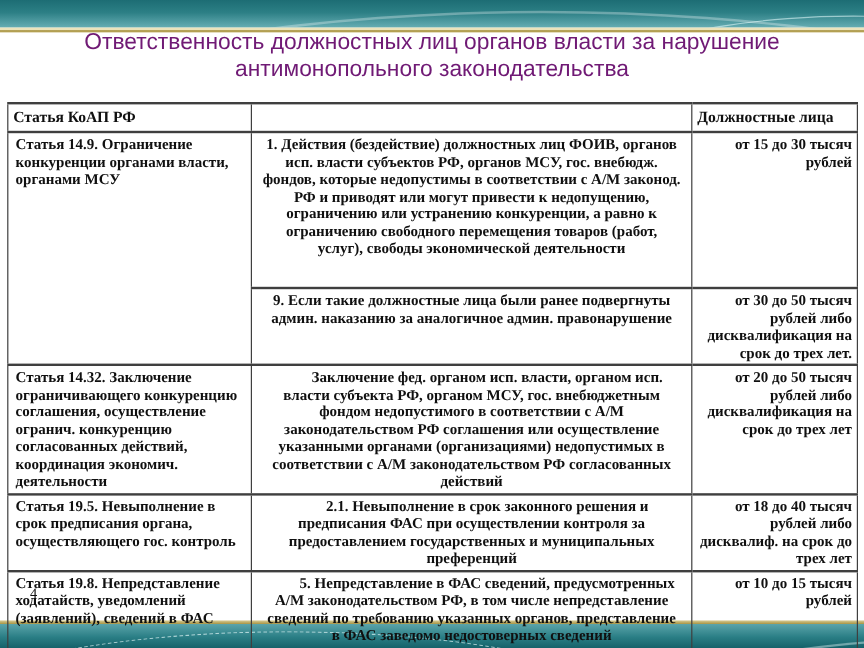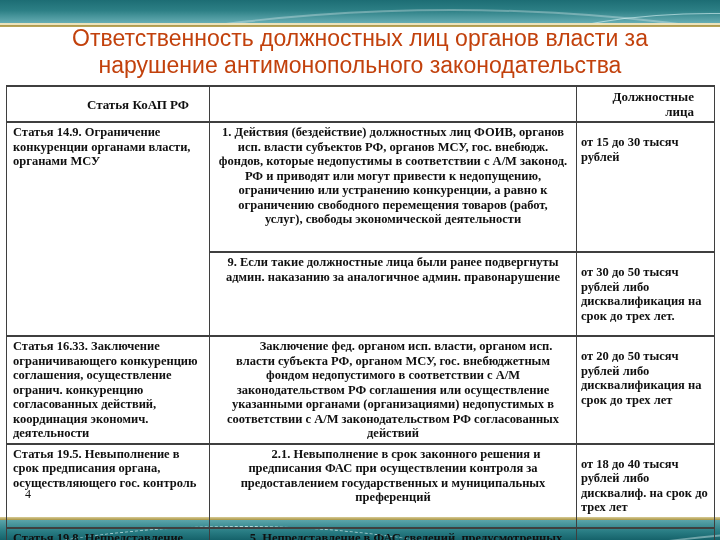--- a/index.html
+++ b/index.html
@@ -41,42 +41,42 @@
   .arc-b2 { width:900px;  height:300px; top:10px; left:380px;  border-top:2px solid rgba(240,255,255,0.40); }
 
   
   .title-wrap {
     position:absolute; top:25px; left:0; width:720px;
     text-align:center; z-index:2;
   }
   .title-text {
     display:inline-block; max-width:655px;
     font-family:"Liberation Sans", sans-serif;
-    font-size:23px; line-height:1.17; color:#c2410c;
+    font-size:19px; line-height:1.17; color:#701a75;
   }
 
   
   .slide-table {
     position:absolute; left:6px; top:85px; width:708px;
     border-collapse:collapse; table-layout:fixed;
     background:transparent; z-index:5;
     font-family:"Liberation Serif", serif;
     font-size:12.5px; font-weight:bold; color:#101010;
     line-height:1.16;
   }
   .slide-table td, .slide-table th {
     border-left:1px solid #3f3f3f; border-right:1px solid #3f3f3f;
     border-top:2px solid #3f3f3f; border-bottom:2px solid #3f3f3f;
     vertical-align:top; overflow:hidden;
   }
-  .slide-table th { vertical-align:middle; text-align:right; font-size:13px; padding:2px 20px; }
+  .slide-table th { vertical-align:middle; text-align:left; font-size:13px; padding:2px 4px; }
   .c-article { text-align:left; padding:2px 4px 2px 6px; }
   .c-action  { text-align:center; padding:2px 8px; }
   .c-action.indent { text-indent:26px; }
-  .c-penalty { text-align:left; padding:12px 4px; }
+  .c-penalty { text-align:right; padding:2px 4px; }
 
   
   .page-number {
     position:absolute; left:25px; top:487px; z-index:7;
     font-family:"Liberation Serif", serif;
     font-size:12px; color:#101010;
   }
 </style>
 </head>
 <body>
@@ -106,21 +106,21 @@
   <tr style="height:130px">
     <td class="c-article" rowspan="2">Статья 14.9. Ограничение конкуренции органами власти, органами МСУ</td>
     <td class="c-action">1. Действия (бездействие) должностных лиц ФОИВ, органов исп. власти субъектов РФ, органов МСУ, гос. внебюдж. фондов, которые недопустимы в соответствии с А/М законод. РФ и приводят или могут привести к недопущению, ограничению или устранению конкуренции, а равно к ограничению свободного перемещения товаров (работ, услуг), свободы экономической деятельности</td>
     <td class="c-penalty">от 15 до 30 тысяч рублей</td>
   </tr>
   <tr style="height:57px">
     <td class="c-action">9. Если такие должностные лица были ранее подвергнуты админ. наказанию за аналогичное админ. правонарушение</td>
     <td class="c-penalty">от 30 до 50 тысяч рублей либо дисквалификация на срок до трех лет.</td>
   </tr>
   <tr style="height:104px">
-    <td class="c-article">Статья 16.33. Заключение ограничивающего конкуренцию соглашения, осуществление огранич. конкуренцию согласованных действий, координация экономич. деятельности</td>
+    <td class="c-article">Статья 14.32. Заключение ограничивающего конкуренцию соглашения, осуществление огранич. конкуренцию согласованных действий, координация экономич. деятельности</td>
     <td class="c-action indent">Заключение фед. органом исп. власти, органом исп. власти субъекта РФ, органом МСУ, гос. внебюджетным фондом недопустимого в соответствии с А/М законодательством РФ соглашения или осуществление указанными органами (организациями) недопустимых в соответствии с А/М законодательством РФ согласованных действий</td>
     <td class="c-penalty">от 20 до 50 тысяч рублей либо дисквалификация на срок до трех лет</td>
   </tr>
   <tr style="height:57px">
     <td class="c-article">Статья 19.5. Невыполнение в срок предписания органа, осуществляющего гос. контроль</td>
     <td class="c-action indent">2.1. Невыполнение в срок законного решения и предписания ФАС при осуществлении контроля за предоставлением государственных и муниципальных преференций</td>
     <td class="c-penalty">от 18 до 40 тысяч рублей либо дисквалиф. на срок до трех лет</td>
   </tr>
   <tr style="height:80px">
     <td class="c-article">Статья 19.8. Непредставление ходатайств, уведомлений (заявлений), сведений в ФАС</td>

